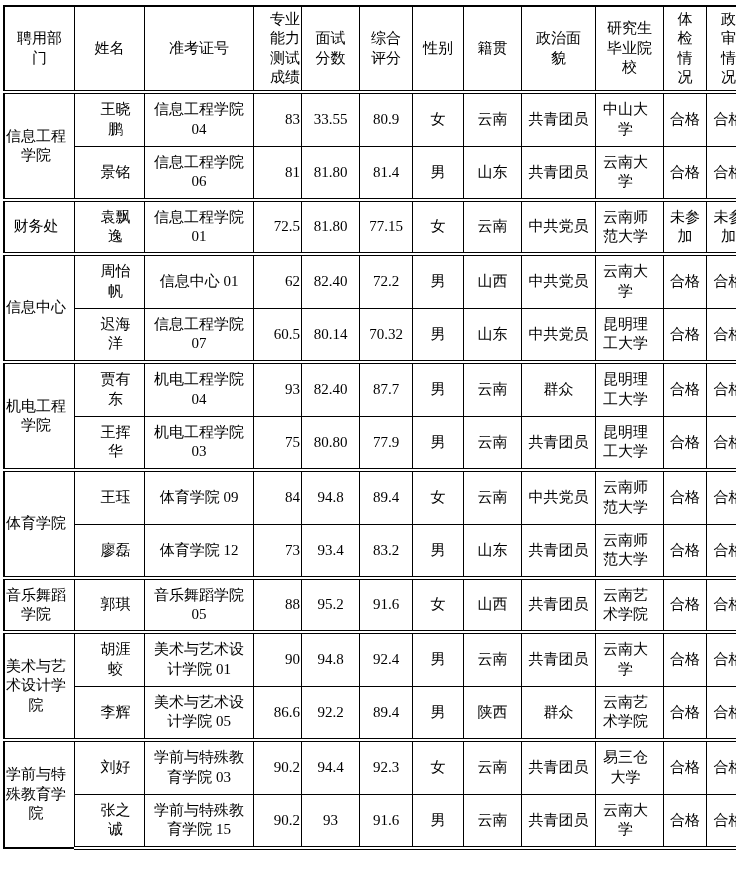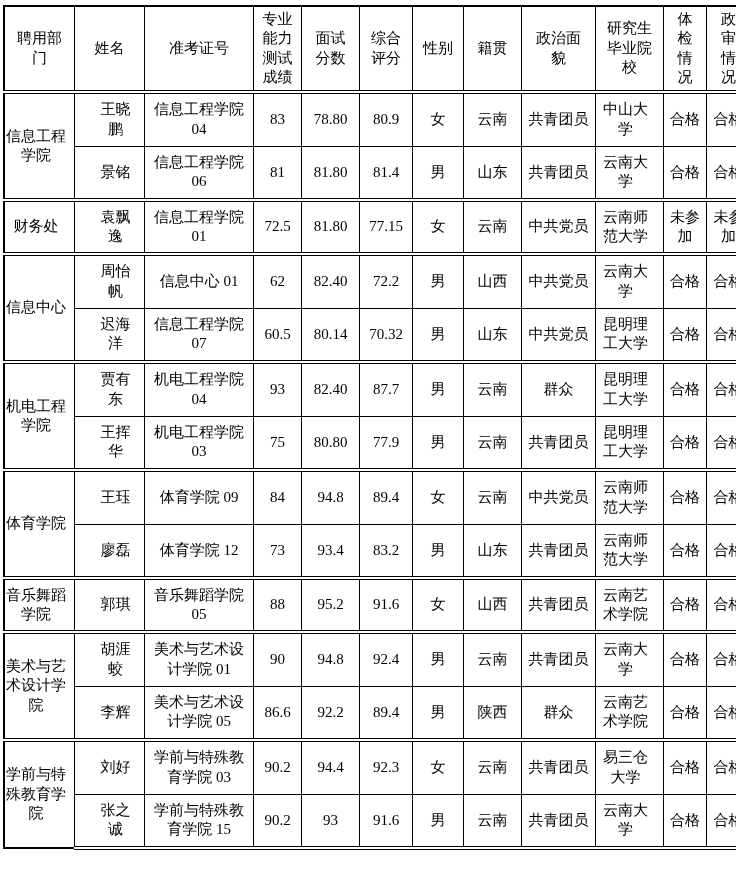--- a/index.html
+++ b/index.html
@@ -36,21 +36,21 @@
     word-break: normal;
     overflow-wrap: break-word;
   }
   thead tr { height: 86px; }
   tbody tr { height: 54px; }
   th { white-space: pre-line; padding: 2px 2px; }
   
   .col-department       { width: 65px;  padding-left: 1px; padding-right: 8px; }
   .col-name             { width: 65px;  padding-left: 20px; padding-right: 8px; }
   .col-exam_id          { width: 104px; border-radius: 15px; }
-  .col-test_score       { width: 45px;  padding-left: 1px; padding-right: 1px; }
+  .col-test_score       { width: 45px;  padding-left: 1px; padding-right: 1px; text-align: right; }
   .col-interview_score  { width: 55px;  padding-left: 1px; padding-right: 1px; }
   .col-overall_score    { width: 50px;  padding-left: 1px; padding-right: 1px; text-align: center; }
   .col-gender           { width: 46px; }
   .col-origin           { width: 53px; }
   .col-political_status { width: 69px;  padding-left: 6px; padding-right: 6px; text-align: center; }
   .col-grad_school      { width: 63px;  padding-left: 6px; padding-right: 14px; }
   .col-physical_exam    { width: 38px;  padding-left: 5px; padding-right: 5px; }
   .col-political_review { width: 39px;  padding-left: 5px; padding-right: 5px; }
   th.col-department, th.col-name, th.col-political_status, th.col-grad_school,
   th.col-physical_exam, th.col-political_review, th.col-remark {
@@ -96,21 +96,21 @@
 情
 况</th>
         </tr>
     </thead>
     <tbody>
         <tr class="group-start">
           <td rowspan="2" class="col-department">信息工程学院</td>
           <td class="col-name">王晓鹏</td>
           <td class="col-exam_id">信息工程学院 04</td>
           <td class="col-test_score">83</td>
-          <td class="col-interview_score">78.80</td>
+          <td class="col-interview_score">33.55</td>
           <td class="col-overall_score">80.9</td>
           <td class="col-gender">女</td>
           <td class="col-origin">云南</td>
           <td class="col-political_status">共青团员</td>
           <td class="col-grad_school">中山大学</td>
           <td class="col-physical_exam">合格</td>
           <td class="col-political_review">合格</td>
         </tr>
         <tr>
           <td class="col-name">景铭</td>

